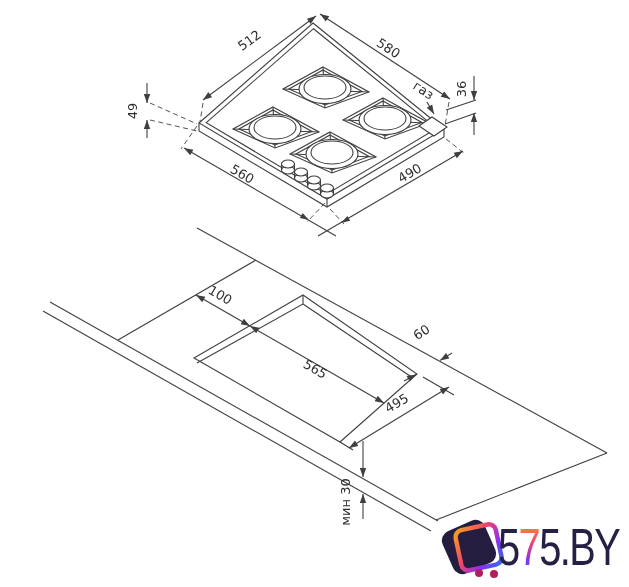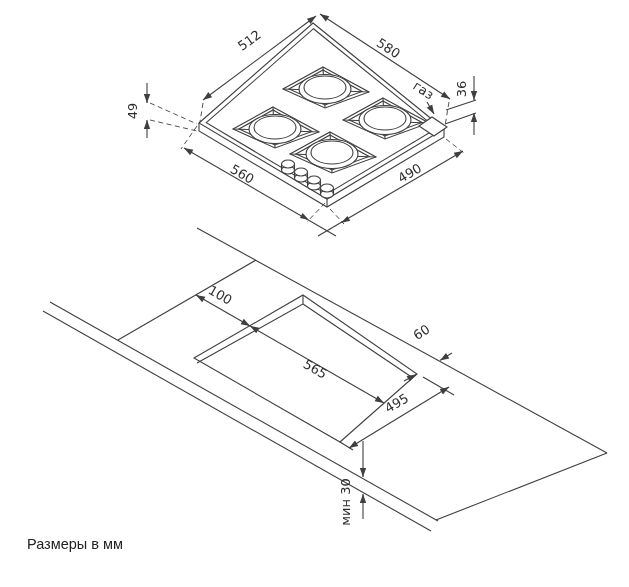--- a/index.html
+++ b/index.html
@@ -197,16 +197,32 @@
     </g>
 
     <g>
       <line class="ln" x1="363" y1="441" x2="363" y2="477" marker-end="url(#arr)"></line>
       <line class="ln" x1="363" y1="519" x2="363" y2="494" marker-end="url(#arr)"></line>
       <text class="dim" transform="translate(350,502) rotate(-90)">мин 30</text>
     </g>
   </g>
 </svg>
 
-<div id="units-note">Размеры в мм</div>
-
-
+
+<div id="logo">
+  <svg width="74" height="70" viewBox="0 0 74 70">
+    <defs>
+      <linearGradient id="lg" x1="0" y1="0" x2="1" y2="1">
+        <stop offset="0" stop-color="#f7a21e"></stop>
+        <stop offset="0.42" stop-color="#f0426e"></stop>
+        <stop offset="0.72" stop-color="#8a2ff0"></stop>
+        <stop offset="1" stop-color="#2f6df0"></stop>
+      </linearGradient>
+    </defs>
+    <rect x="8" y="11" width="46" height="46" rx="10" fill="#251d3f" transform="rotate(-24 31 34)"></rect>
+    <rect x="20" y="14" width="41" height="41" rx="7" fill="none" stroke="url(#lg)" stroke-width="4.5" transform="rotate(-12 40 34)"></rect>
+    <circle cx="41" cy="60" r="4" fill="#b01e5e"></circle>
+    <circle cx="56" cy="61" r="4" fill="#b01e5e"></circle>
+  </svg>
+  <div class="logo-text"><span>5</span><span class="grad">7</span><span>5.BY</span></div>
 </div>
 
+</div>
+
 </body></html>

